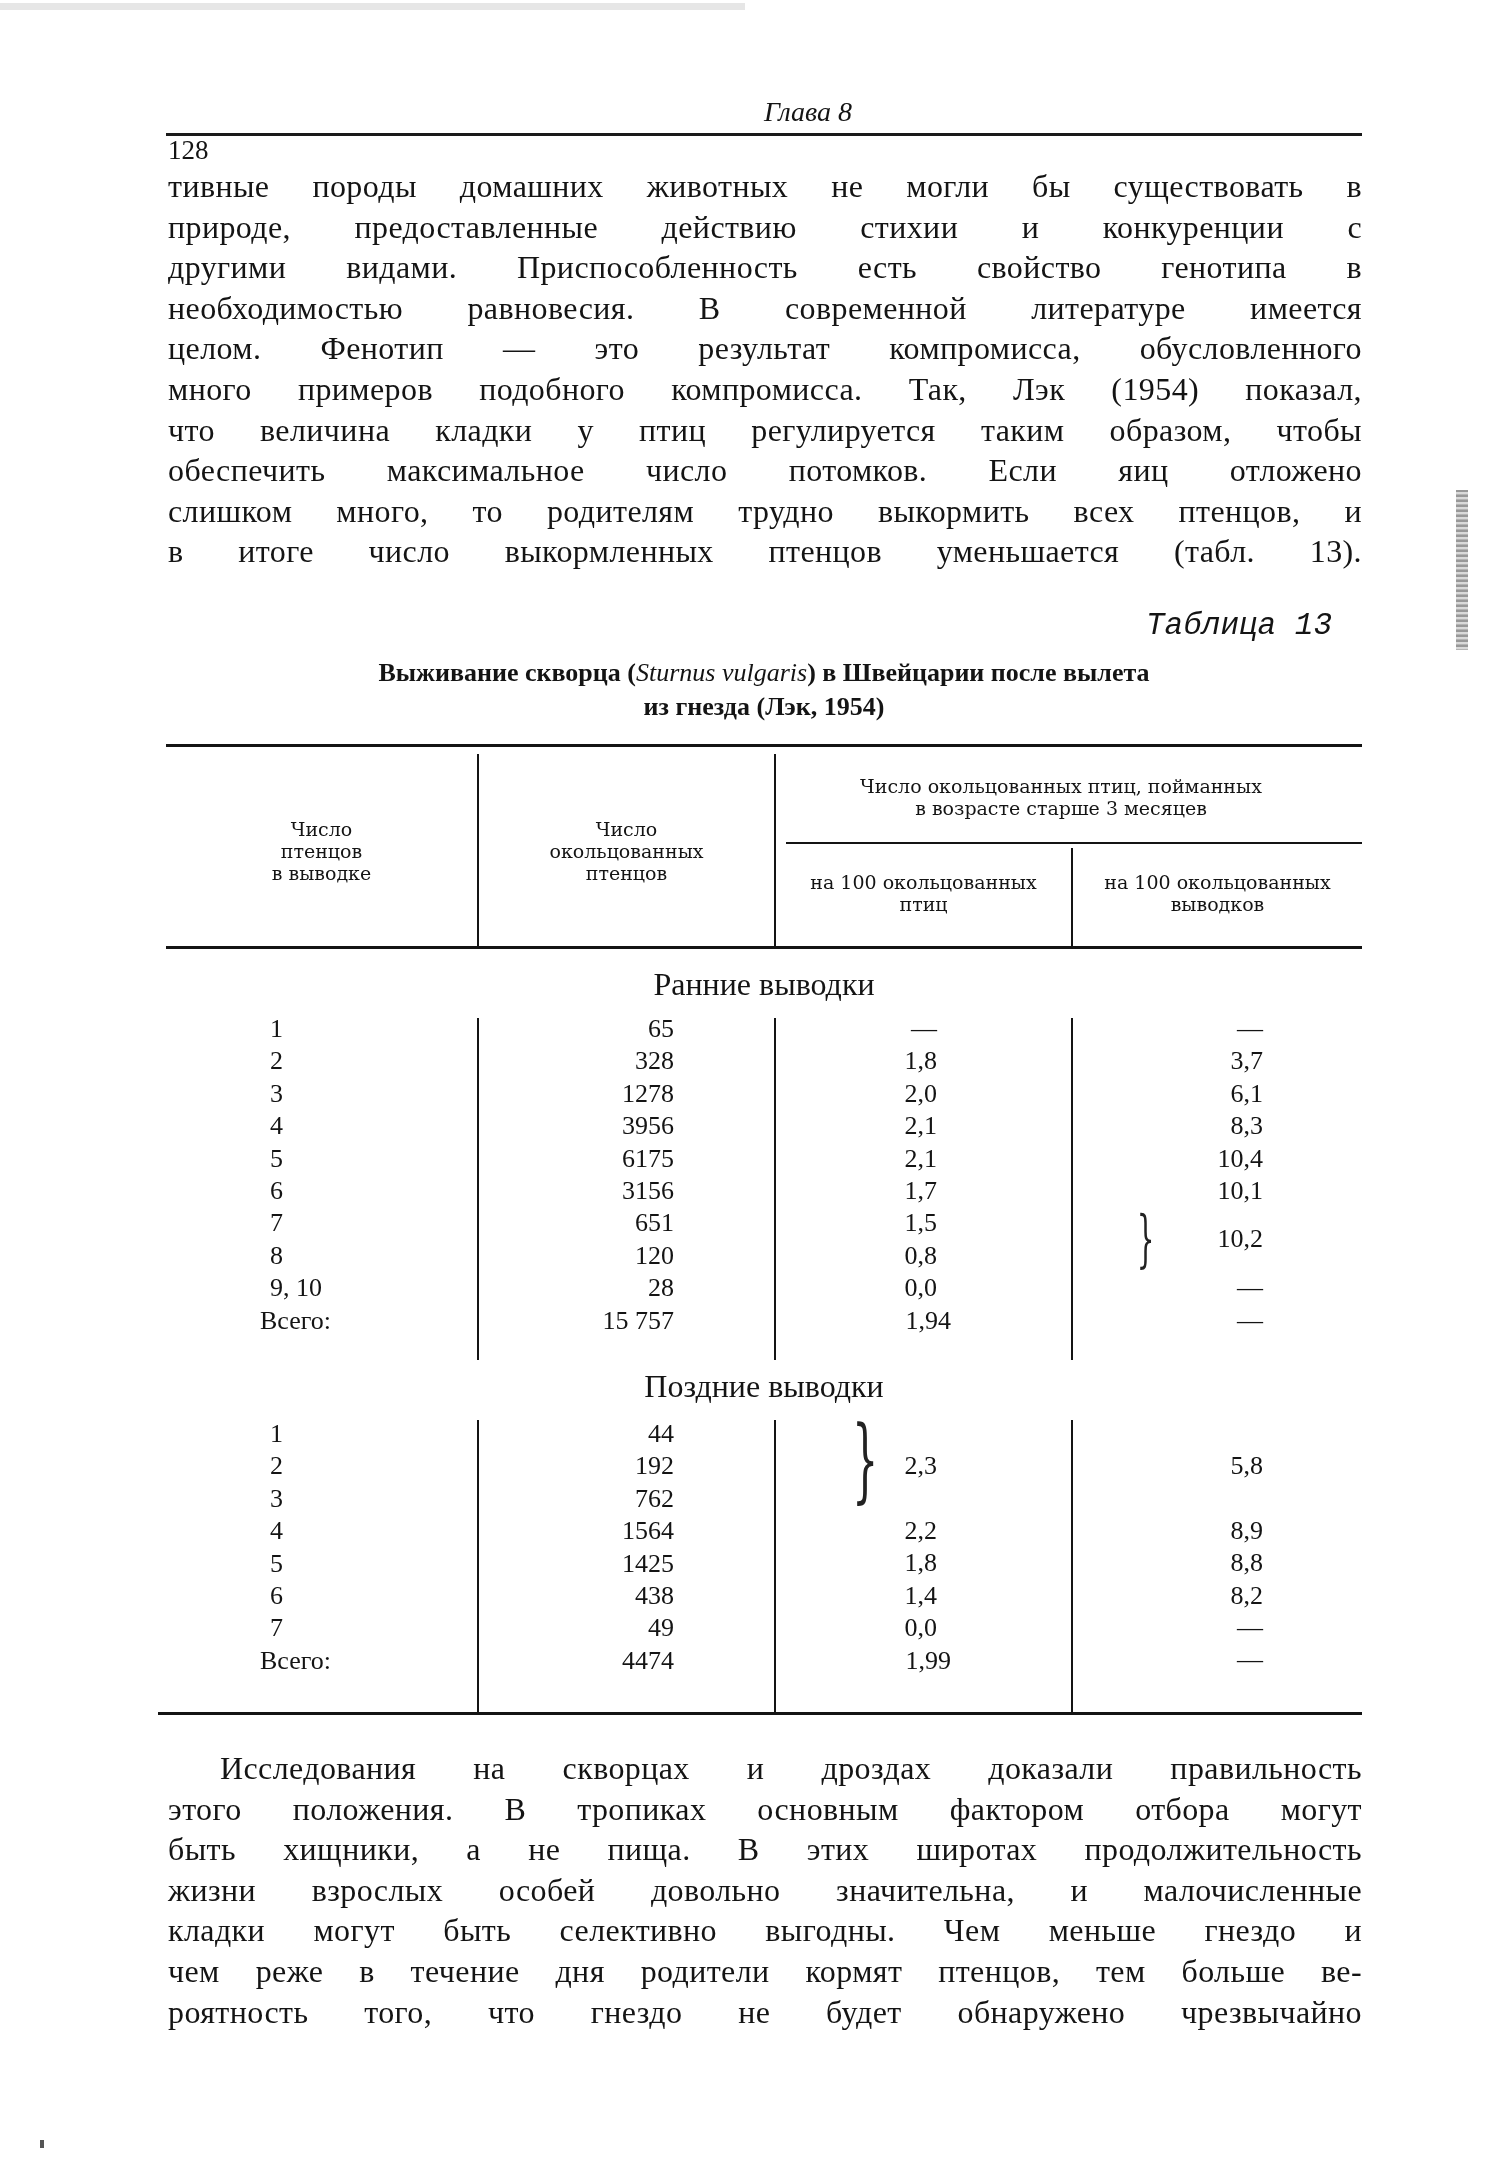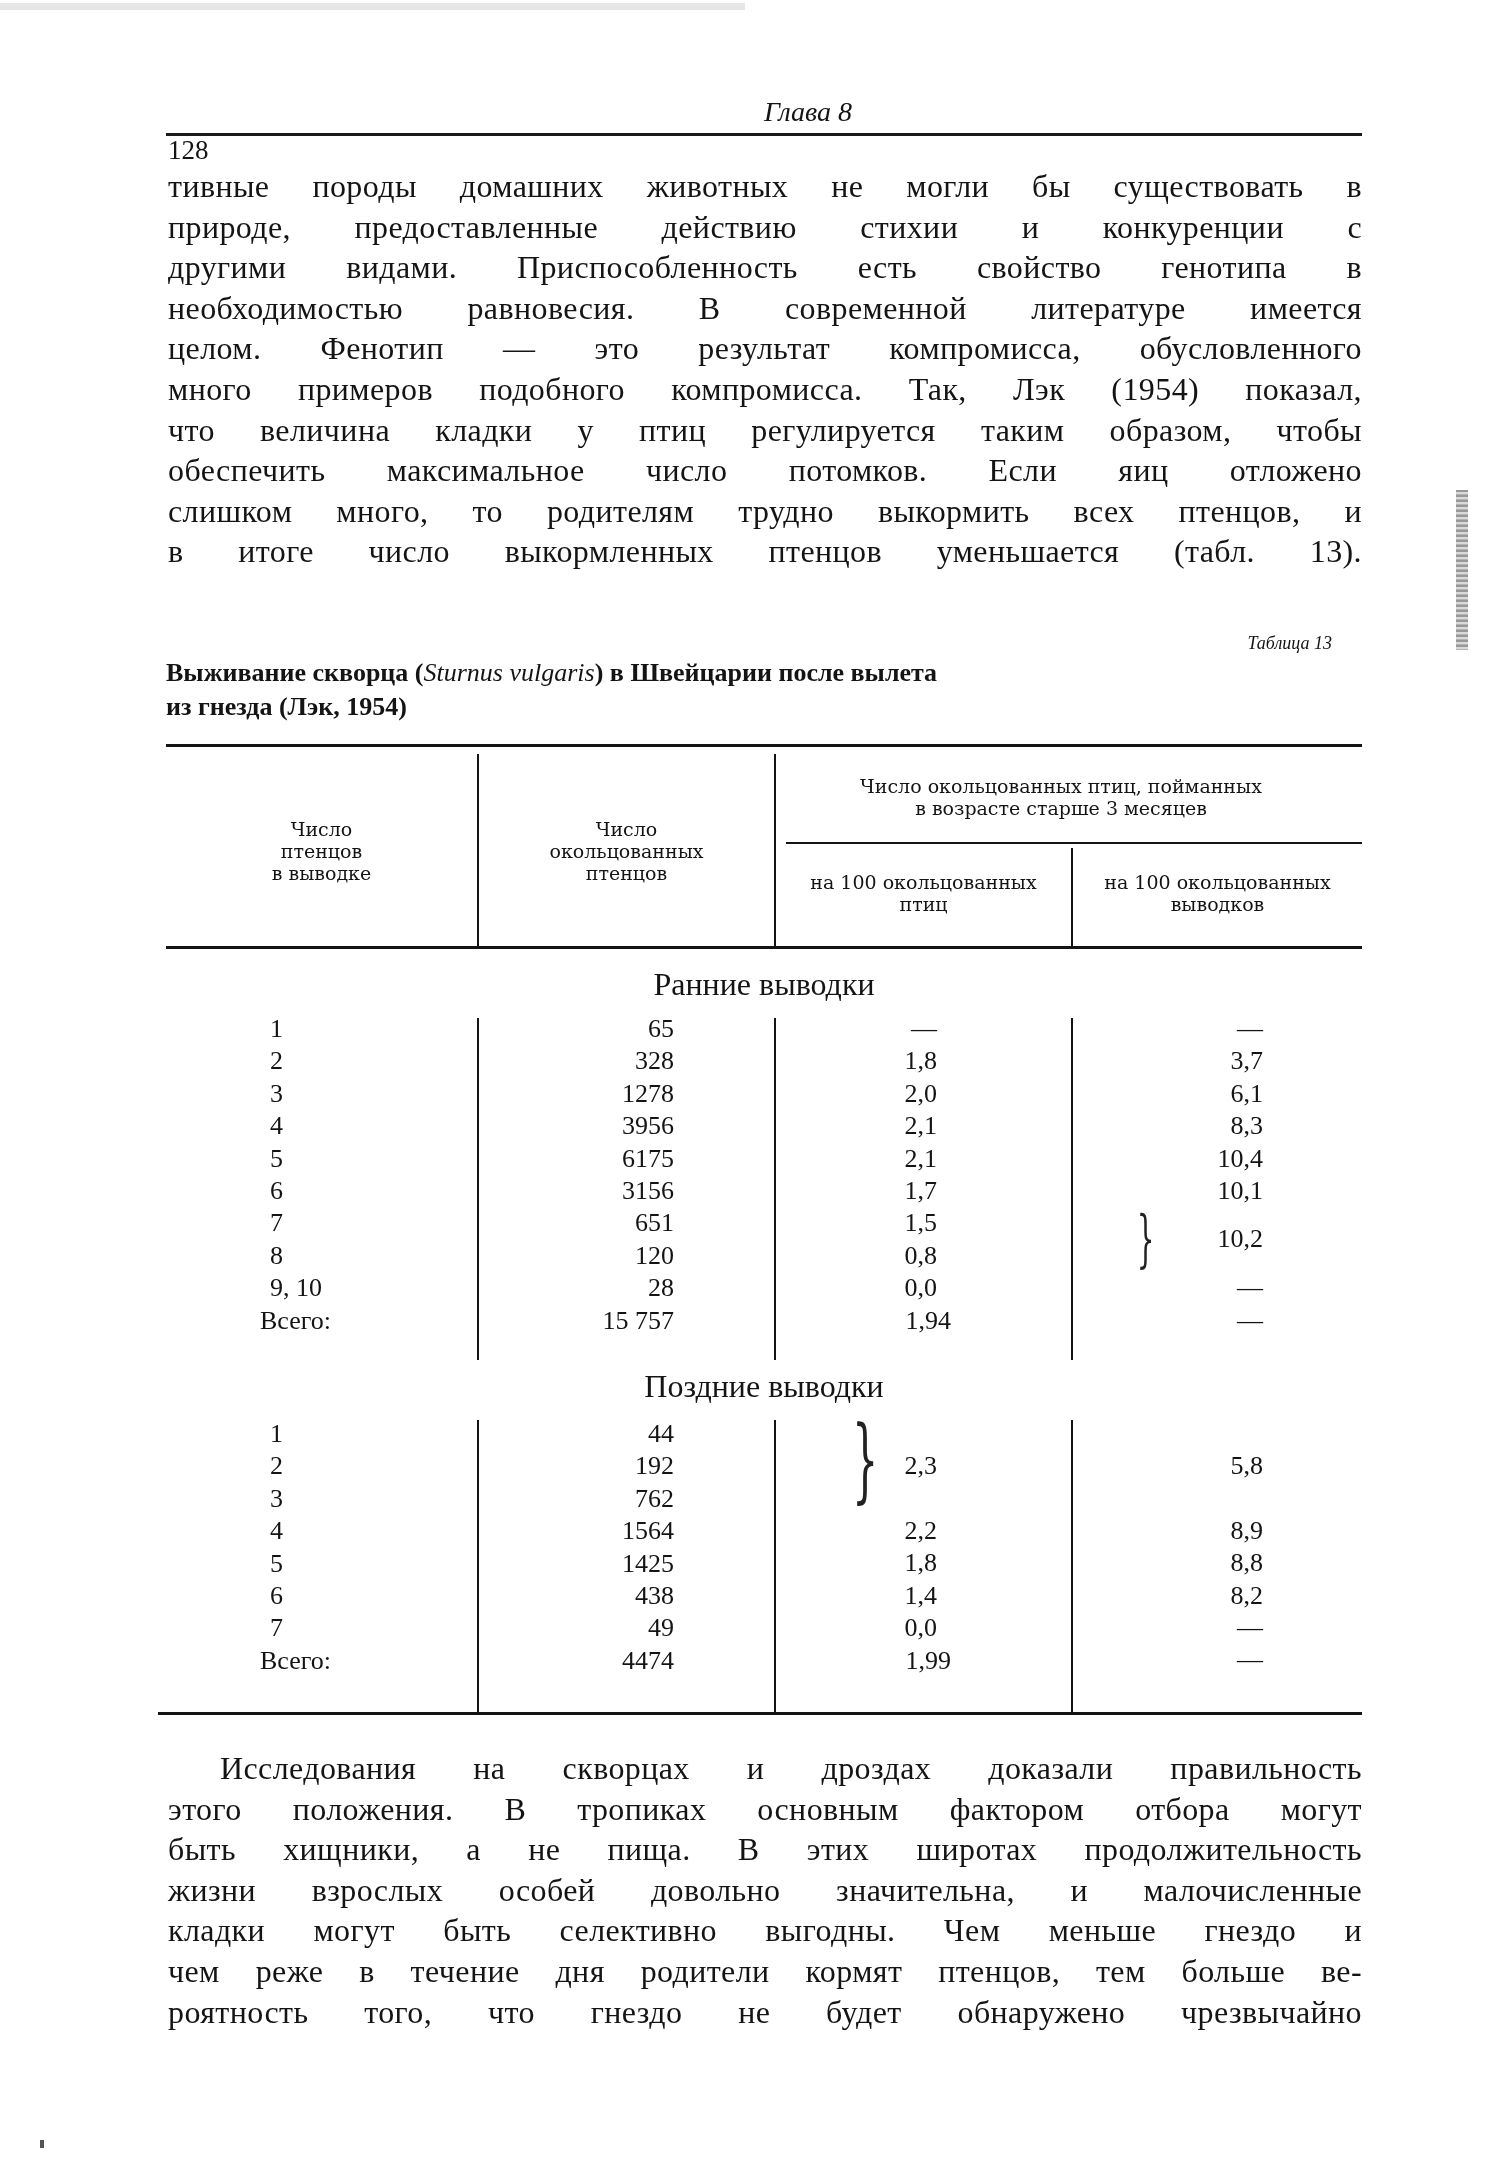--- a/index.html
+++ b/index.html
@@ -10,22 +10,22 @@
   .page-num { left: 168px; top: 98px; font-size: 27px; font-family: "Liberation Serif", serif; margin-top: 37px; }
   .running-head { left: 652px; top: 96px; width: 200px; text-align: right; font-size: 28px; font-style: italic; font-family: "Liberation Serif", serif; }
   .head-rule { left: 166px; top: 133px; width: 1196px; height: 3px; background: #1a1a1a; }
 
   .para { left: 168px; width: 1194px; font-size: 32px; line-height: 40.6px; text-align: justify; font-family: "Liberation Serif", serif; letter-spacing: 0.4px; }
   .para .ln { display: block; text-align-last: justify; white-space: nowrap; height: 40.6px; }
   .para1 { top: 166px; }
   .para2 { top: 1748px; }
   .para2 .ln.first { padding-left: 52px; }
 
-  .table-label { right: 160px; top: 633px; font-size: 18px; font-style: italic; font-family: Liberation Serif, serif; }
-  .caption { left: 166px; width: 1196px; top: 656px; font-weight: bold; font-size: 26px; line-height: 34px; font-family: "Liberation Serif", serif; }
+  .table-label { right: 160px; top: 608px; font-size: 31px; font-style: italic; font-family: Liberation Mono, monospace; }
+  .caption { left: 166px; width: 1196px; top: 656px; text-align: center; font-weight: bold; font-size: 26px; line-height: 34px; font-family: "Liberation Serif", serif; }
   .caption i { font-weight: normal; font-style: italic; }
 
   .rule { background: #141414; height: 3px; }
   .vline { width: 2px; background: #141414; }
 
   .hcell { text-align: center; font-size: 19px; line-height: 22px; font-family: "DejaVu Serif", serif; }
   .section { left: 166px; width: 1196px; text-align: center; font-size: 32px; font-family: "Liberation Serif", serif; }
   .cell { font-size: 26px; line-height: 32.4px; font-family: "Liberation Serif", serif; white-space: nowrap; }
   .c1 { left: 270px; }
   .c2 { left: 480px; width: 194px; text-align: right; }

